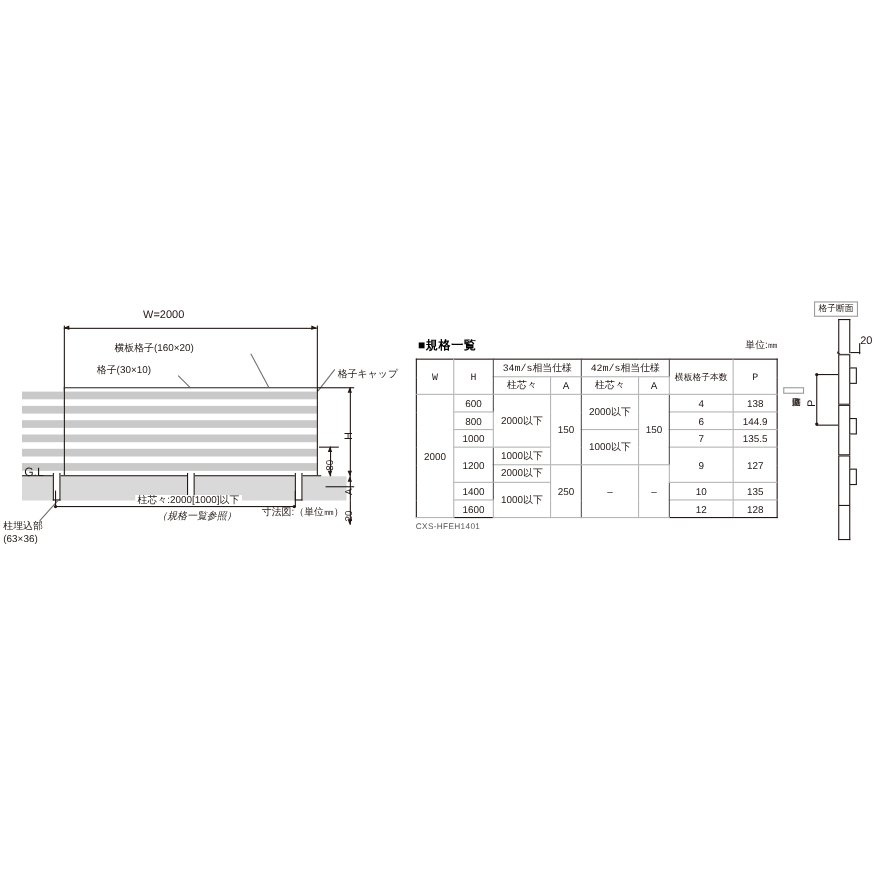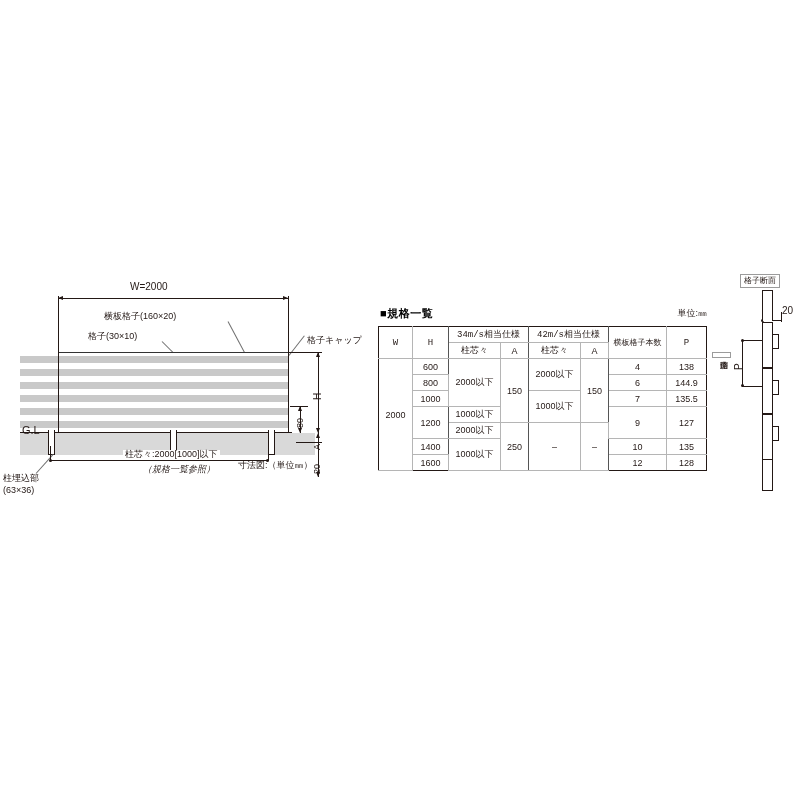--- a/index.html
+++ b/index.html
@@ -255,20 +255,21 @@
         </tr>
 
         <tr>
           <td class="sepR outerB">1600</td>
           <td class="outerB">12</td>
           <td class="outerR outerB">128</td>
         </tr>
       </tbody>
     </table>
 
+    <div id="spec-code">CXS-HFEH1401</div>
   </div>
 
   <div id="section">
     <div class="boxlabel" style="left:50px;top:-2px;text-align:right;">格子断面</div>
 
     <div class="boxlabel vert" style="left:22px;top:76px;width:11px;">道路側</div>
 
     <div class="dtxt num" style="left:92px;top:30px;font-size:10px;">20</div>
     <div class="dimline" style="left:72px;top:44px;width:20px;height:1px;"></div>
     <div class="dot" style="left:71px;top:42.5px;"></div>

